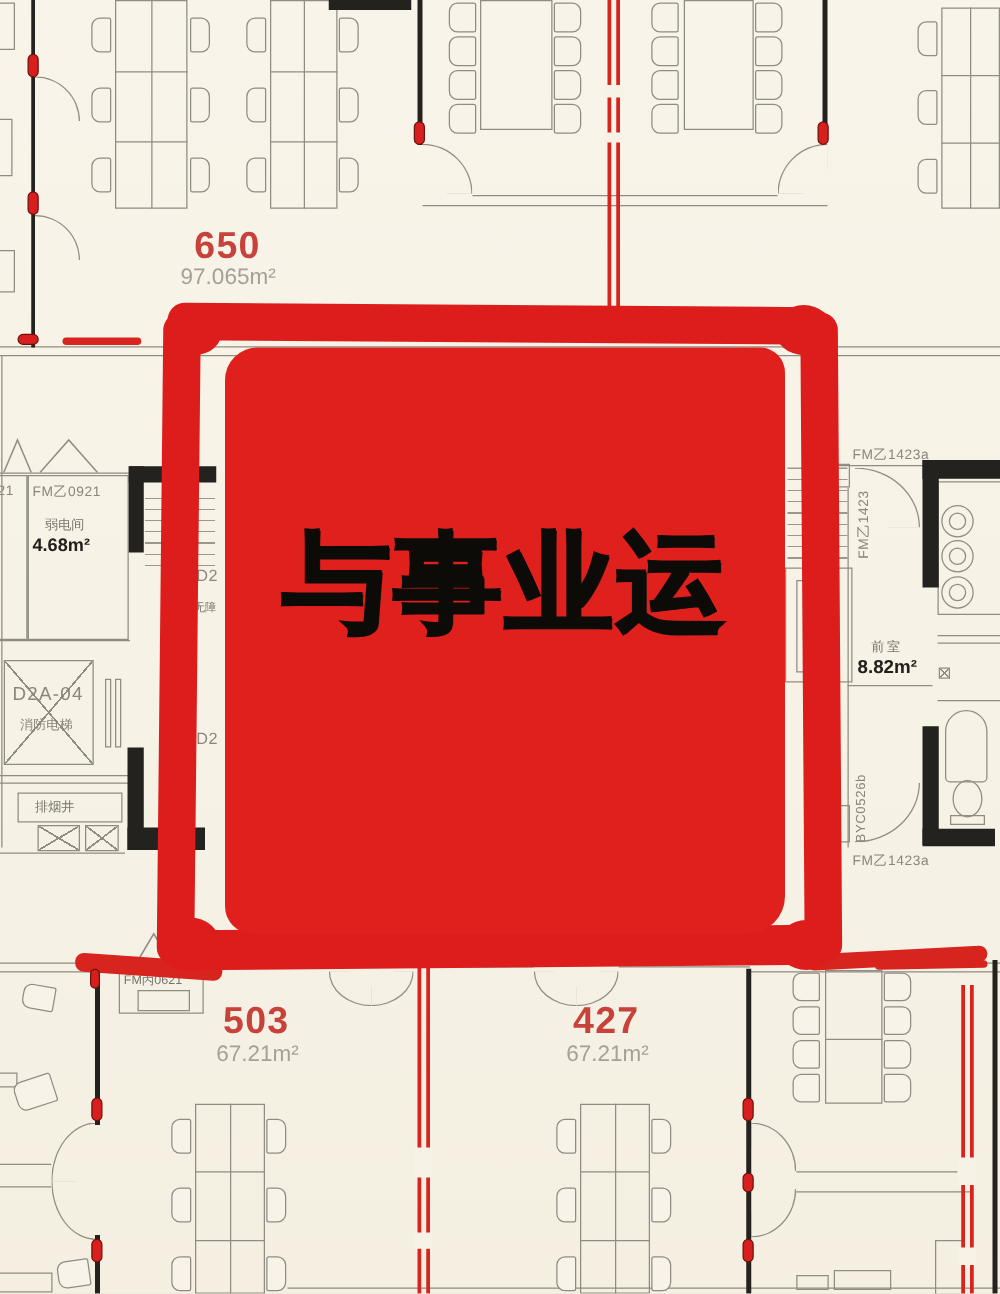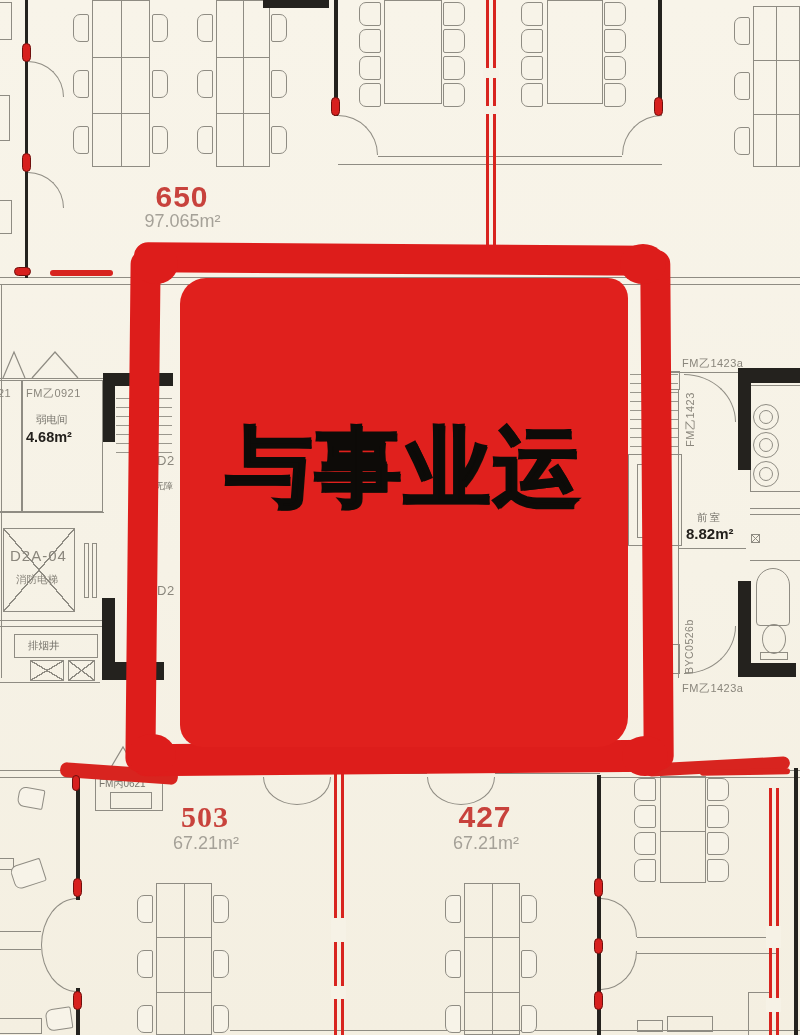--- a/index.html
+++ b/index.html
@@ -254,21 +254,21 @@
   <svg class="abs" style="left:0;top:348px;" width="110" height="32">
     <polyline points="3,30 14,4 25,30" fill="none" stroke="#8f8c83" stroke-width="1.2"></polyline>
     <polyline points="32,30 55,4 78,30" fill="none" stroke="#8f8c83" stroke-width="1.2"></polyline>
   </svg>
   <svg class="abs" style="left:108px;top:744px;" width="32" height="28">
     <polyline points="2,25 15,3 28,25" fill="none" stroke="#8f8c83" stroke-width="1.2"></polyline>
   </svg>
 
   <div class="lbl roomno" style="left:137px;top:180px;width:90px;">650</div>
   <div class="lbl areatx" style="left:120px;top:211px;width:125px;">97.065m²</div>
-  <div class="lbl roomno" style="left:160px;top:800px;width:90px;font-family:Liberation Serif, serif;">503</div>
+  <div class="lbl roomno" style="left:160px;top:800px;width:90px;">503</div>
   <div class="lbl areatx" style="left:146px;top:833px;width:120px;">67.21m²</div>
   <div class="lbl roomno" style="left:440px;top:800px;width:90px;">427</div>
   <div class="lbl areatx" style="left:426px;top:833px;width:120px;">67.21m²</div>
 
   <div class="lbl gray1" style="left:-2px;top:387px;">21</div>
   <div class="lbl gray1" style="left:26px;top:386px;">FM乙0921</div>
   <div class="lbl gray2" style="left:36px;top:413px;">弱电间</div>
   <div class="lbl bold1" style="left:26px;top:429px;">4.68m²</div>
   <div class="lbl gray1" style="left:10px;top:547px;font-size:15px;letter-spacing:1px;">D2A-04</div>
   <div class="lbl gray2" style="left:16px;top:573px;color:#8a867c;">消防电梯</div>

